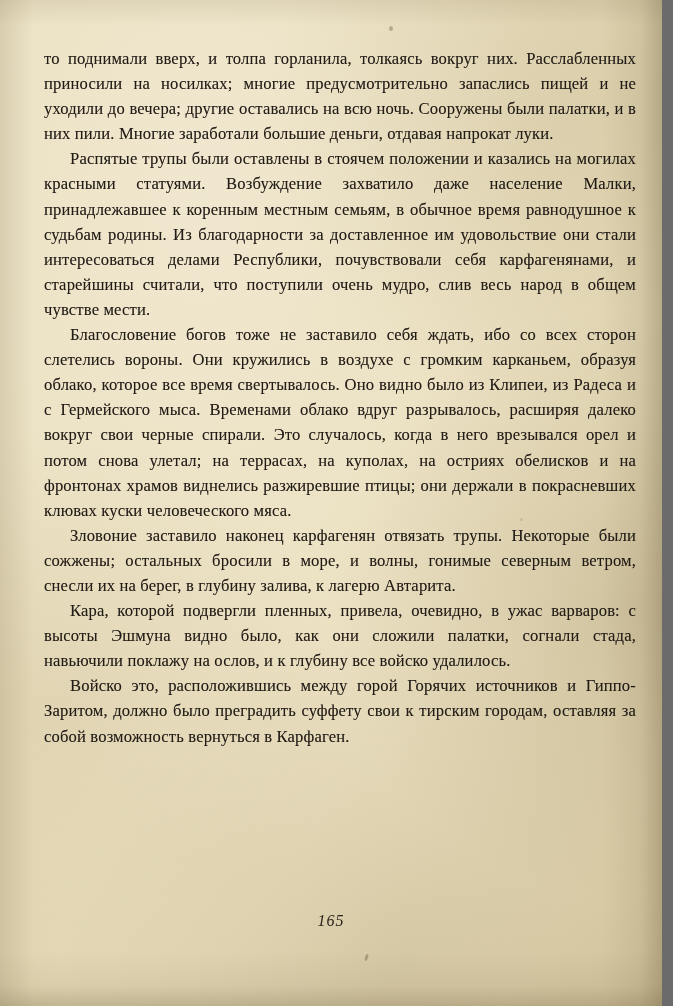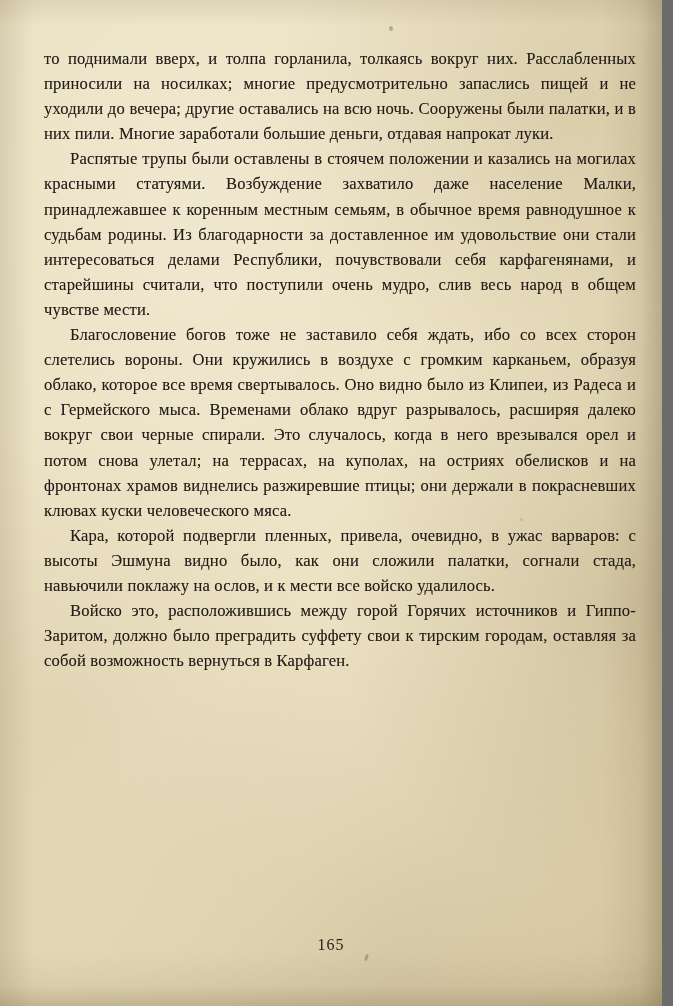--- a/index.html
+++ b/index.html
@@ -61,24 +61,25 @@
   .para.first {
     text-indent: 0;
   }
   
   .para { text-shadow: 0 0 0.5px rgba(30,24,18,0.35); }
 
   .page-number {
     position: absolute;
     left: 0;
     right: 0;
-    top: 936px;
+    top: 912px;
     text-align: center;
     color: #2a231c;
     font-size: 16px;
+    font-style: italic;
     letter-spacing: 1px;
     z-index: 2;
   }
 
   
   .speck {
     position: absolute;
     background: rgba(90,75,50,0.35);
     border-radius: 50%;
     z-index: 3;
@@ -90,21 +91,22 @@
 </style>
 </head>
 <body>
 
 <div class="page">
 
   <div class="text-body">
     <p class="para first">то поднимали вверх, и толпа горланила, толкаясь вокруг них. Расслабленных приносили на носилках; многие предусмотрительно запаслись пищей и не уходили до вечера; другие оставались на всю ночь. Сооружены были палатки, и в них пили. Многие заработали большие деньги, отдавая напрокат луки.</p>
     <p class="para">Распятые трупы были оставлены в стоячем положении и казались на могилах красными статуями. Возбуждение захватило даже население Малки, принадлежавшее к коренным местным семьям, в обычное время равнодушное к судьбам родины. Из благодарности за доставленное им удовольствие они стали интересоваться делами Республики, почувствовали себя карфагенянами, и старейшины считали, что поступили очень мудро, слив весь народ в общем чувстве мести.</p>
     <p class="para">Благословение богов тоже не заставило себя ждать, ибо со всех сторон слетелись вороны. Они кружились в воздухе с громким карканьем, образуя облако, которое все время свертывалось. Оно видно было из Клипеи, из Радеса и с Гермейского мыса. Временами облако вдруг разрывалось, расширяя далеко вокруг свои черные спирали. Это случалось, когда в него врезывался орел и потом снова улетал; на террасах, на куполах, на остриях обелисков и на фронтонах храмов виднелись разжиревшие птицы; они держали в покрасневших клювах куски человеческого мяса.</p>
-    <p class="para">Кара, которой подвергли пленных, привела, очевидно, в ужас варваров: с высоты Эшмуна видно было, как они сложили палатки, согнали стада, навьючили поклажу на ослов, и к мести все войско удалилось.</p>
+    <p class="para">Зловоние заставило наконец карфагенян отвязать трупы. Некоторые были сожжены; остальных бросили в море, и волны, гонимые северным ветром, снесли их на берег, в глубину залива, к лагерю Автарита.</p>
+    <p class="para">Кара, которой подвергли пленных, привела, очевидно, в ужас варваров: с высоты Эшмуна видно было, как они сложили палатки, согнали стада, навьючили поклажу на ослов, и к глубину все войско удалилось.</p>
     <p class="para">Войско это, расположившись между горой Горячих источников и Гиппо-Заритом, должно было преградить суффету свои к тирским городам, оставляя за собой возможность вернуться в Карфаген.</p>
   </div>
 
   <div class="page-number">165</div>
 
   <div class="speck s1"></div>
   <div class="speck s2"></div>
   <div class="speck s3"></div>
 </div>
 

